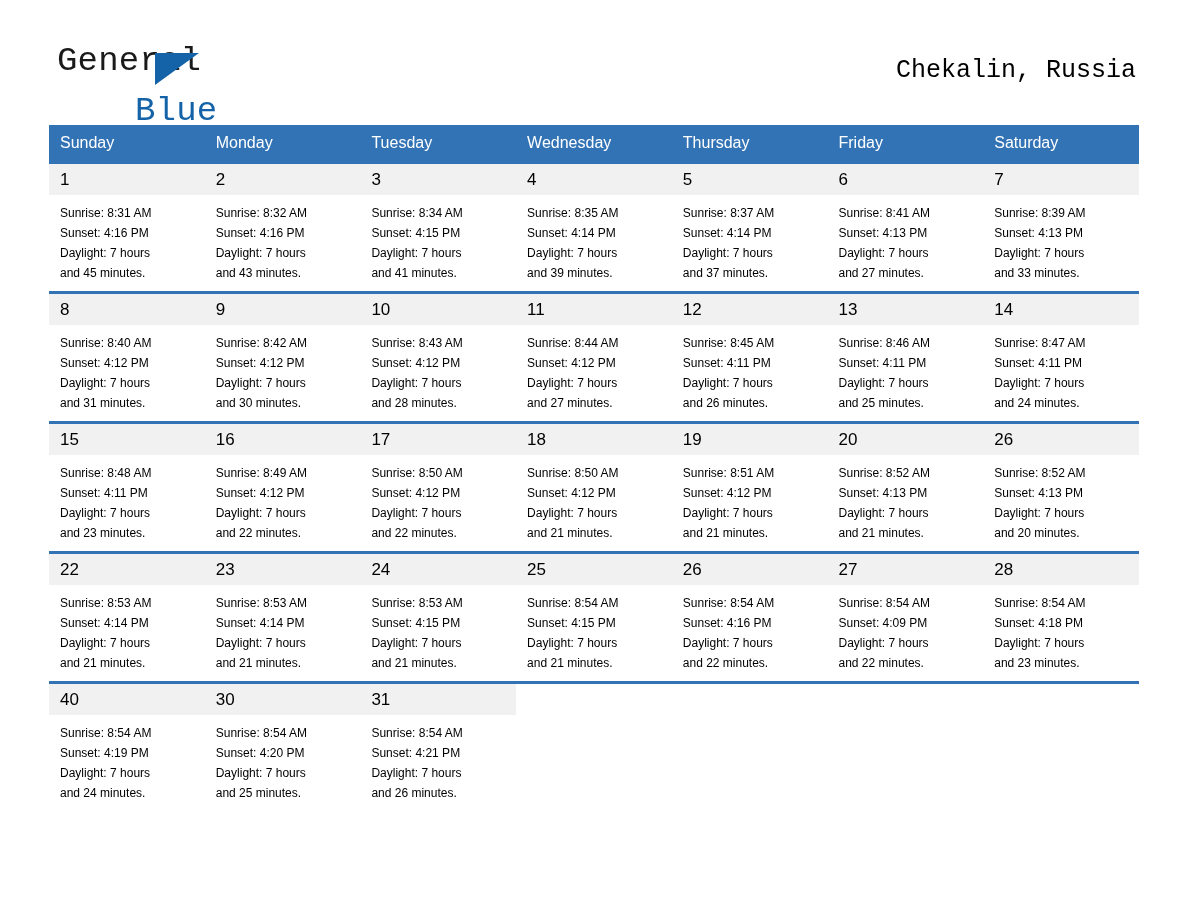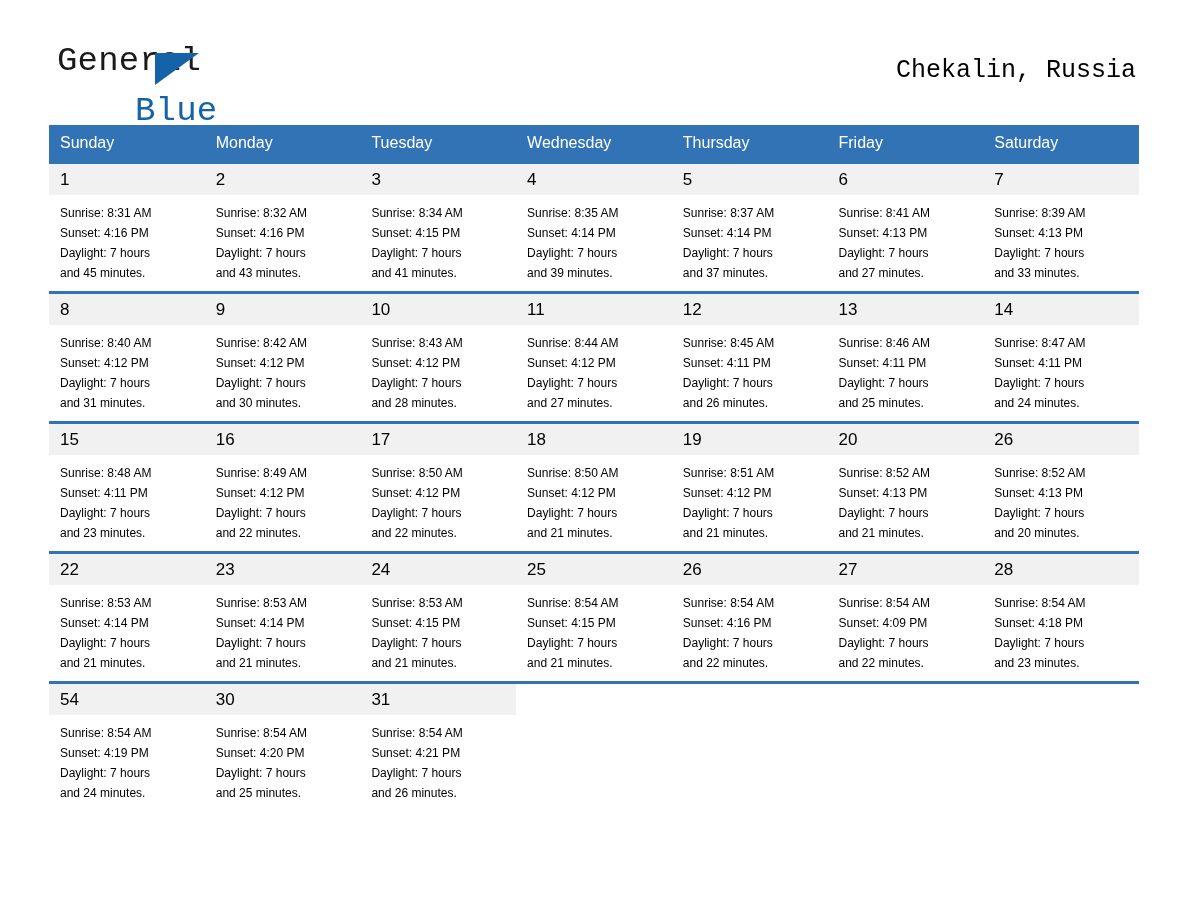--- a/index.html
+++ b/index.html
@@ -340,21 +340,21 @@
               <div class="info">
                 <div>Sunrise: 8:54 AM</div>
                 <div>Sunset: 4:18 PM</div>
                 <div>Daylight: 7 hours</div>
                 <div>and 23 minutes.</div>
               </div>
             </td>
           </tr>
           <tr class="week-row">
             <td>
-              <div class="daynum">54</div>
+              <div class="daynum">40</div>
               <div class="info">
                 <div>Sunrise: 8:54 AM</div>
                 <div>Sunset: 4:19 PM</div>
                 <div>Daylight: 7 hours</div>
                 <div>and 24 minutes.</div>
               </div>
             </td>
             <td>
               <div class="daynum">30</div>
               <div class="info">

